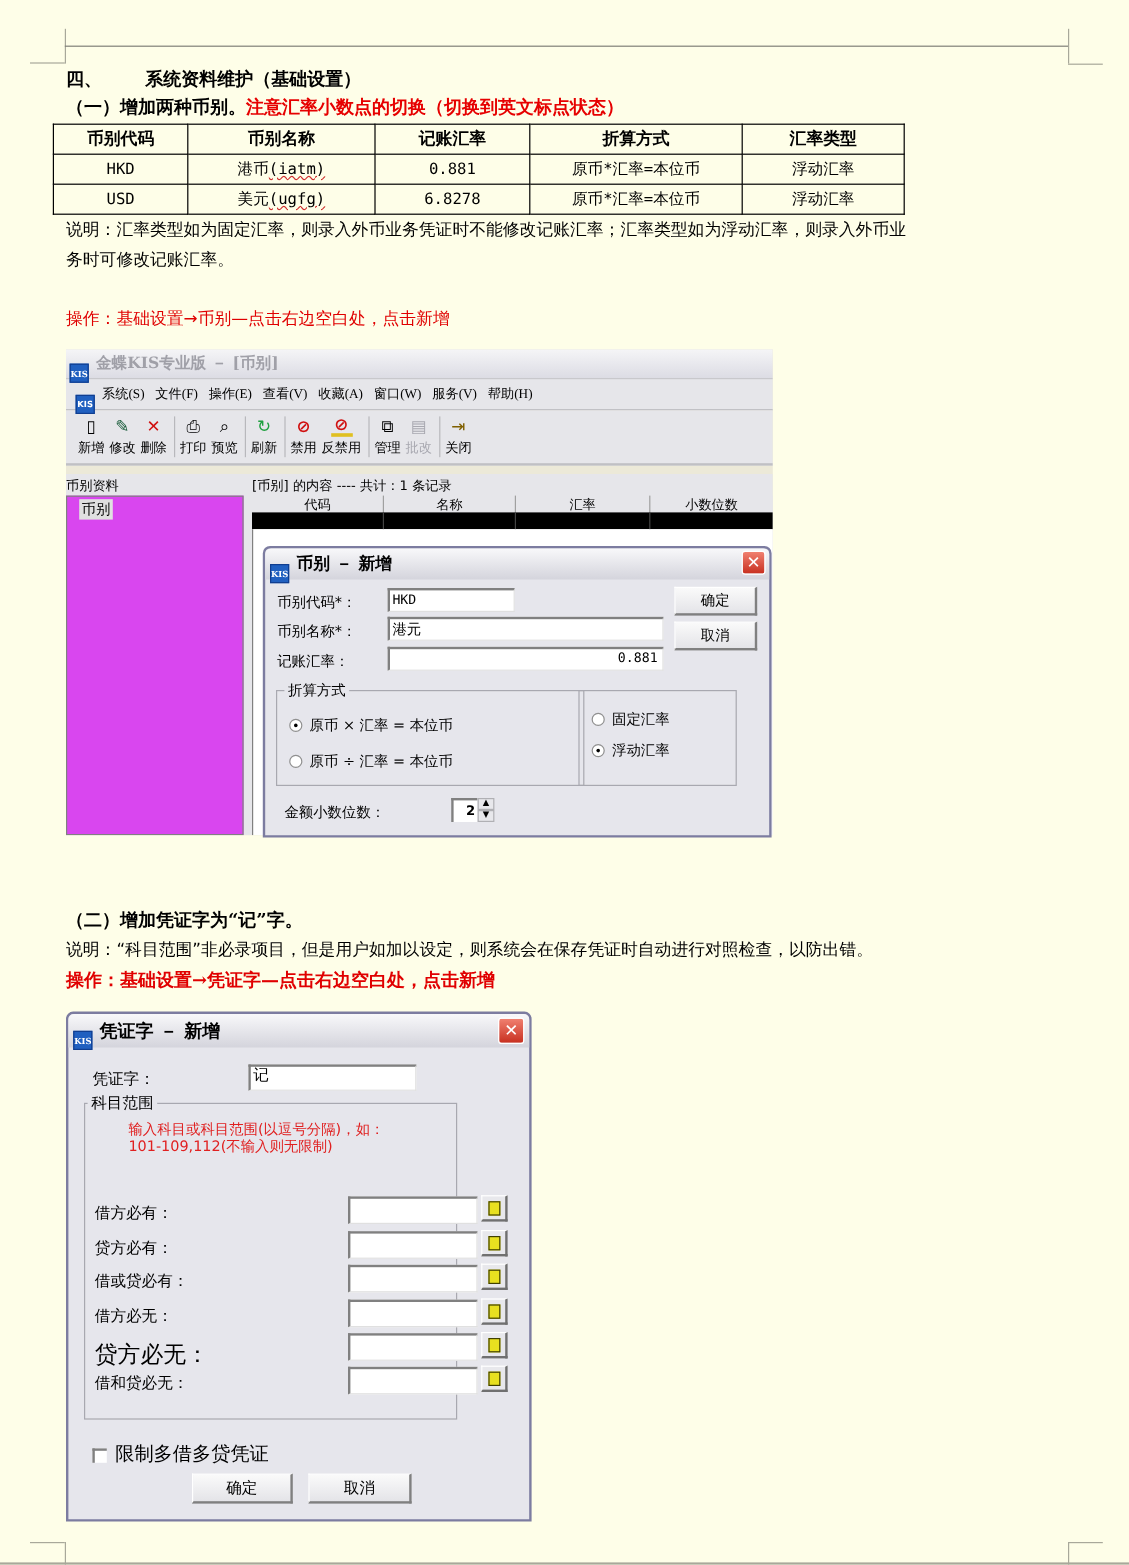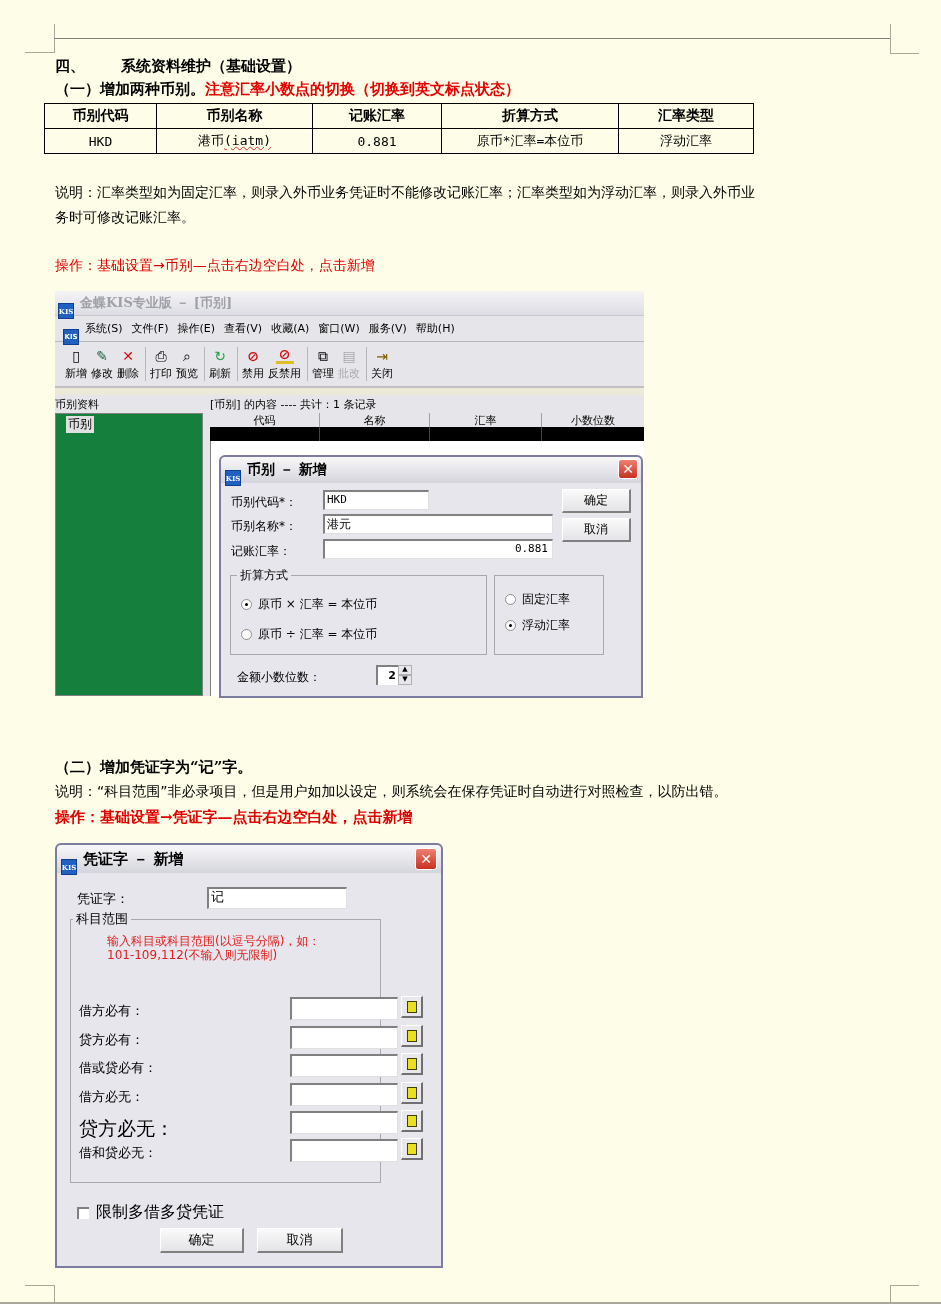--- a/index.html
+++ b/index.html
@@ -20,30 +20,30 @@
   .squig { text-decoration: underline wavy #d03030; text-decoration-thickness: 1px; }
 
   .note { position: absolute; left: 55px; font-size: 14px; line-height: 24px; width: 845px; }
   .op1 { position: absolute; left: 55px; top: 257px; color: #e00000; font-size: 14px; }
 
   
   .kis { position: absolute; left: 55px; top: 291px; width: 589px; height: 405px; background: #ece9d8; overflow: hidden; }
   .kis-title { height: 24px; background: linear-gradient(#f5f5f7, #dcdce4); display: flex; align-items: center; padding-left: 3px; color: #a0a0a8; font-family: "DejaVu Serif", serif; font-weight: bold; font-size: 13px; }
   .kislogo { width: 16px; height: 16px; background: #2060c0; color: #fff; font-size: 7px; font-weight: bold; display: inline-flex; align-items: center; justify-content: center; border: 1px solid #103e90; margin-right: 6px; flex: none; margin-top: 16px; }
   .kis-menu { height: 27px; background: #e6e6ea; border-top: 1px solid #c8c8cc; border-bottom: 1px solid #b8b8bc; display: flex; align-items: center; padding-left: 8px; font-size: 11px; }
-  .kis-menu .mi { margin-right: 9px; }
+  .kis-menu .mi { margin-right: 9px; font-family: Liberation Serif, serif; }
   .kis-tool { height: 46px; background: #e6e6ea; border-bottom: 2px solid #c0c0c4; display: flex; align-items: flex-start; padding-left: 10px; padding-top: 5px; }
   .tb { display: flex; flex-direction: column; align-items: center; font-size: 11px; margin-right: 4px; }
   .tb .ic { width: 18px; height: 17px; display: flex; align-items: center; justify-content: center; font-size: 14px; line-height: 1; margin-bottom: 2px; }
   .tb.dis { color: #a8a8b0; }
   .tsep { width: 1px; height: 34px; background: #b8b8bc; margin: 0 4px 0 2px; }
 
   .kis-body { position: absolute; top: 104px; left: 0; right: 0; bottom: 0; background: #e6e6ea; }
   .lp-head { position: absolute; left: 0; top: 2px; font-size: 11px; }
-  .lp { position: absolute; left: 0; top: 18px; width: 148px; bottom: 0; background: #15803d; border: 1px solid #808080; }
+  .lp { position: absolute; left: 0; top: 18px; width: 148px; bottom: 0; background: #d946ef; border: 1px solid #808080; }
   .lp .node { position: absolute; left: 10px; top: 4px; font-size: 12px; display: flex; align-items: center; }
   .lp .node .line { width: 14px; height: 1px; background: #808080; margin-right: 2px; }
   .lp .node .coin { width: 10px; height: 12px; background: linear-gradient(#e8e040, #a09010); border: 1px solid #706000; margin-right: 4px; }
   .lp .node .lbl { background: #e0e0e0; padding: 0 2px; }
   .rp-head { position: absolute; left: 155px; top: 2px; font-size: 11px; }
   .grid-head { position: absolute; left: 155px; top: 18px; right: 0; height: 14px; display: flex; font-size: 11px; background: #e6e6ea; }
   .grid-head div { border-right: 1px solid #a0a0a0; text-align: center; }
   .grid-row { position: absolute; left: 155px; top: 32px; right: 0; height: 14px; background: #000; color: #fff; display: flex; font-size: 10px; font-family: "DejaVu Sans Mono", monospace; }
   .grid-row div { border-right: 1px solid #444; padding: 16px 2px; }
   .rp-bg { position: absolute; left: 155px; top: 46px; right: 0; bottom: 0; background: #fff; border-left: 1px solid #808080; }
@@ -106,20 +106,27 @@
     <th style="width:177px">折算方式</th>
     <th style="width:135px">汇率类型</th>
   </tr>
   <tr>
     <td>HKD</td>
     <td><span>港币</span><span class="squig">(iatm)</span></td>
     <td>0.881</td>
     <td>原币*汇率=本位币</td>
     <td>浮动汇率</td>
   </tr>
+  <tr>
+    <td>USD</td>
+    <td><span>美元</span><span class="squig">(ugfg)</span></td>
+    <td>6.8278</td>
+    <td>原币*汇率=本位币</td>
+    <td>浮动汇率</td>
+  </tr>
 </tbody>
   </table>
 
 <div class="note" style="top:180px">说明：汇率类型如为固定汇率，则录入外币业务凭证时不能修改记账汇率；汇率类型如为浮动汇率，则录入外币业</div>
 <div class="note" style="top:205px">务时可修改记账汇率。</div>
 <div class="op1">操作：基础设置→币别—点击右边空白处，点击新增</div>
 
 <div class="kis">
   <div class="kis-title">
     <span class="kislogo">KIS</span>
@@ -237,21 +244,21 @@
     <span class="grp-t">折算方式</span>
     <div class="radio" style="left:10px;top:20px">
         <span class="dot on"></span>
         <span>原币 × 汇率 = 本位币</span>
       </div>
     <div class="radio" style="left:10px;top:50px">
         <span class="dot"></span>
         <span>原币 ÷ 汇率 = 本位币</span>
       </div>
   </div>
-  <div class="grp" style="left:273px;top:118px;width:110px;height:80px">
+  <div class="grp" style="left:261px;top:118px;width:132px;height:80px">
     <div class="radio" style="left:10px;top:15px">
         <span class="dot"></span>
         <span>固定汇率</span>
       </div>
     <div class="radio" style="left:10px;top:41px">
         <span class="dot on"></span>
         <span>浮动汇率</span>
       </div>
   </div>
 

